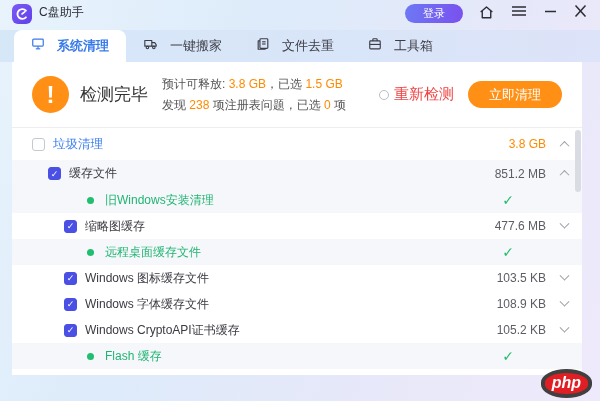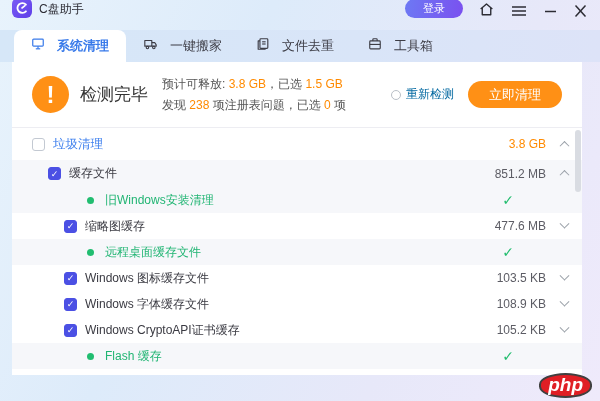--- a/index.html
+++ b/index.html
@@ -5,21 +5,21 @@
   * { margin:0; padding:0; box-sizing:border-box; }
   html,body { width:600px; height:401px; }
   body {
     font-family:"Liberation Sans","DejaVu Sans",sans-serif;
     position:relative; overflow:hidden;
     background:linear-gradient(115deg,#e8f3fc 0%,#ddebfa 35%,#e7e8f9 70%,#efeafb 100%);
     color:#333;
   }
   
   .titlebar { position:absolute; left:0; top:0; width:600px; height:30px;
-    display:flex; align-items:flex-end; padding:12px 12px; }
+    display:flex; align-items:flex-start; padding:4px 12px; }
   .appicon { width:20px; height:20px; border-radius:6px;
     background:linear-gradient(135deg,#7a5bf5,#5f3fe8);
     display:flex; align-items:center; justify-content:center; }
   .apptitle { font-size:12px; color:#2c2c34; margin-left:7px; }
   .tb-spacer { flex:1; }
   .login-btn { width:58px; height:19px; border:none; border-radius:10px; cursor:pointer;
     background:linear-gradient(100deg,#6d79f4 0%,#7a50ef 100%);
     color:#fff; font-size:11px; font-family:inherit; line-height:19px; }
   .winicon { margin-left:15px; display:flex; align-items:center; cursor:pointer; }
   .winicon svg { display:block; }
@@ -35,21 +35,21 @@
   .panel { position:absolute; left:12px; top:62px; width:570px; height:313px; background:#fff; }
   .summary { height:66px; display:flex; align-items:center; padding:0 20px;
     border-bottom:1px solid #ededf2; }
   .alert-icon { width:37px; height:37px; border-radius:50%; background:#ff9015;
     color:#fff; font-size:24px; font-weight:bold; display:flex; align-items:center;
     justify-content:center; flex:0 0 auto; }
   .sum-title { font-size:17px; color:#333; margin-left:11px; white-space:nowrap; }
   .stats { margin-left:14px; font-size:12px; color:#555; line-height:21px; white-space:nowrap; }
   .num { color:#ff8a00; }
   .sum-spacer { flex:1; }
-  .redetect { display:flex; align-items:center; gap:5px; color:#0369a1; font-size:12px; cursor:pointer; white-space:nowrap; }
+  .redetect { display:flex; align-items:center; gap:5px; color:#ef4444; font-size:15px; cursor:pointer; white-space:nowrap; }
   .radio-circle { width:10px; height:10px; border:1px solid #b9bfc7; border-radius:50%; }
   .clean-btn { margin-left:14px; height:27px; padding:0 21px; border:none; border-radius:14px;
     background:#ff9015; color:#fff; font-size:13px; font-family:inherit; cursor:pointer; white-space:nowrap; }
   
   .list { position:relative; }
   .row { display:flex; align-items:center; font-size:12px; }
   .row-header { height:32px; padding-left:20px; }
   .row-group { height:27px; padding-left:36px; background:#f6f7fa; }
   .row-child { height:26px; padding-left:52px; background:#fff; }
   .row-done  { height:26px; padding-left:72px; background:#f6f7fa; }
@@ -69,22 +69,22 @@
   .chev { width:7px; height:7px; border-right:1.4px solid #9aa0a8; border-bottom:1.4px solid #9aa0a8;
     display:inline-block; cursor:pointer; }
   .chev.up { transform:rotate(-135deg) translate(-1px,-1px); }
   .chev.down { transform:rotate(45deg) translate(-2px,-2px); }
   
   .scrollbar { position:absolute; right:1px; top:66px; width:6px; height:247px; }
   .scroll-thumb { position:absolute; top:2px; left:0; width:6px; height:62px;
     background:#d9dce2; border-radius:3px; }
   
   .watermark { position:absolute; right:8px; bottom:3px; display:flex; align-items:center; gap:3px; }
-  .wm-oval { background:#e01e24; border:2px solid #404040; color:#fff; font-weight:bold;
-    font-style:italic; font-size:19px; border-radius:50%/46%; padding:1px 7px 3px 7px; line-height:17px; }
+  .wm-oval { background:#e01e24; border:4px solid #404040; color:#fff; font-weight:bold;
+    font-style:italic; font-size:16px; border-radius:50%/46%; padding:1px 7px 3px 7px; line-height:17px; }
   .wm-text { color:#e01e24; font-size:19px; font-weight:bold; letter-spacing:1px; }
 </style>
 </head>
 <body>
 
 <div class="titlebar">
   <div class="appicon">
     <svg width="14" height="14" viewBox="0 0 16 16">
       <path d="M12.5 4.2 A5.6 5.6 0 1 0 12.5 11.8" fill="none" stroke="#fff" stroke-width="2.1" stroke-linecap="round"></path>
       <path d="M8 8 L11.4 5.4" stroke="#fff" stroke-width="1.8" stroke-linecap="round"></path>

